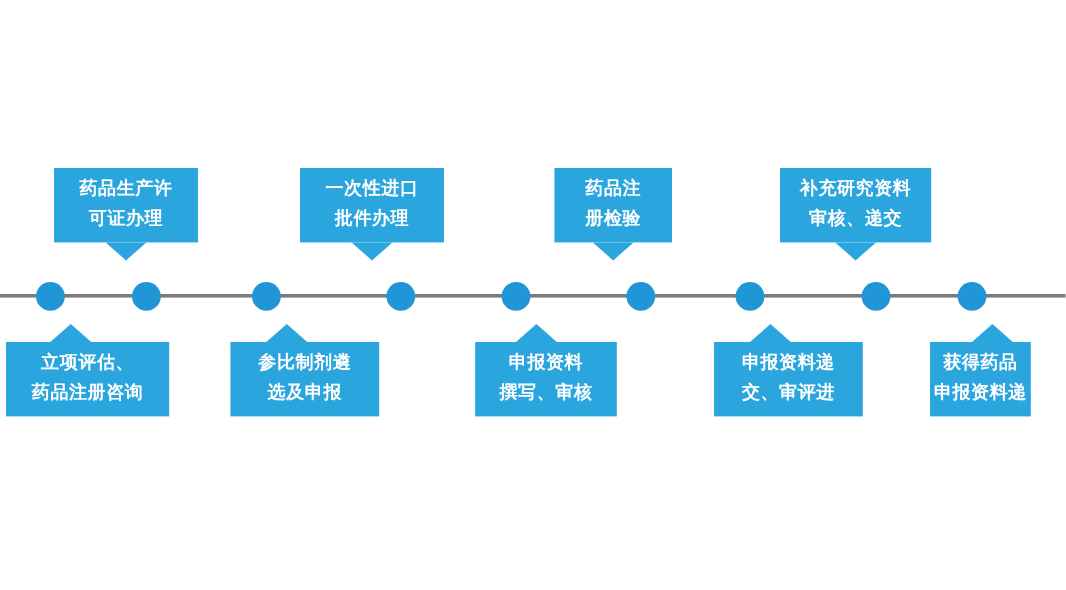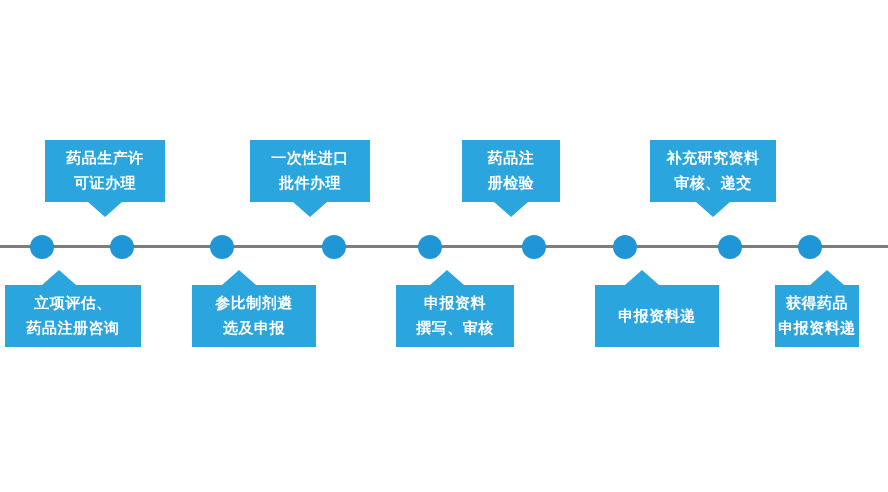--- a/index.html
+++ b/index.html
@@ -48,20 +48,21 @@
     font-weight: bold;
     font-size: 15px;
     line-height: 25px;
     text-align: center;
     letter-spacing: 0.5px;
     display: flex;
     flex-direction: column;
     align-items: center;
     justify-content: center;
     padding: 4px 6px;
+    font-family: Liberation Mono, monospace;
   }
   .callout .line {
     display: block;
     white-space: nowrap;
   }
 
   
   .callout.top {
     top: 140px;
     height: 62px;
@@ -149,20 +150,21 @@
   </div>
 
   <div class="callout bottom" style="left:192px;width:124px">
     <span class="line">参比制剂遴</span>
     <span class="line">选及申报</span>
     <span class="pointer" style="left:30px;margin-left:0"></span>
   </div>
 
   <div class="callout bottom" style="left:595px;width:124px">
     <span class="line">申报资料递</span>
+    <span class="line">交、审评进</span>
     <span class="pointer" style="left:30px;margin-left:0"></span>
   </div>
 
   <div class="callout bottom" style="left:775px;width:84px">
     <span class="line">获得药品</span>
     <span class="line">申报资料递</span>
     <span class="pointer" style="left:35px;margin-left:0"></span>
   </div>
 
 </div>

